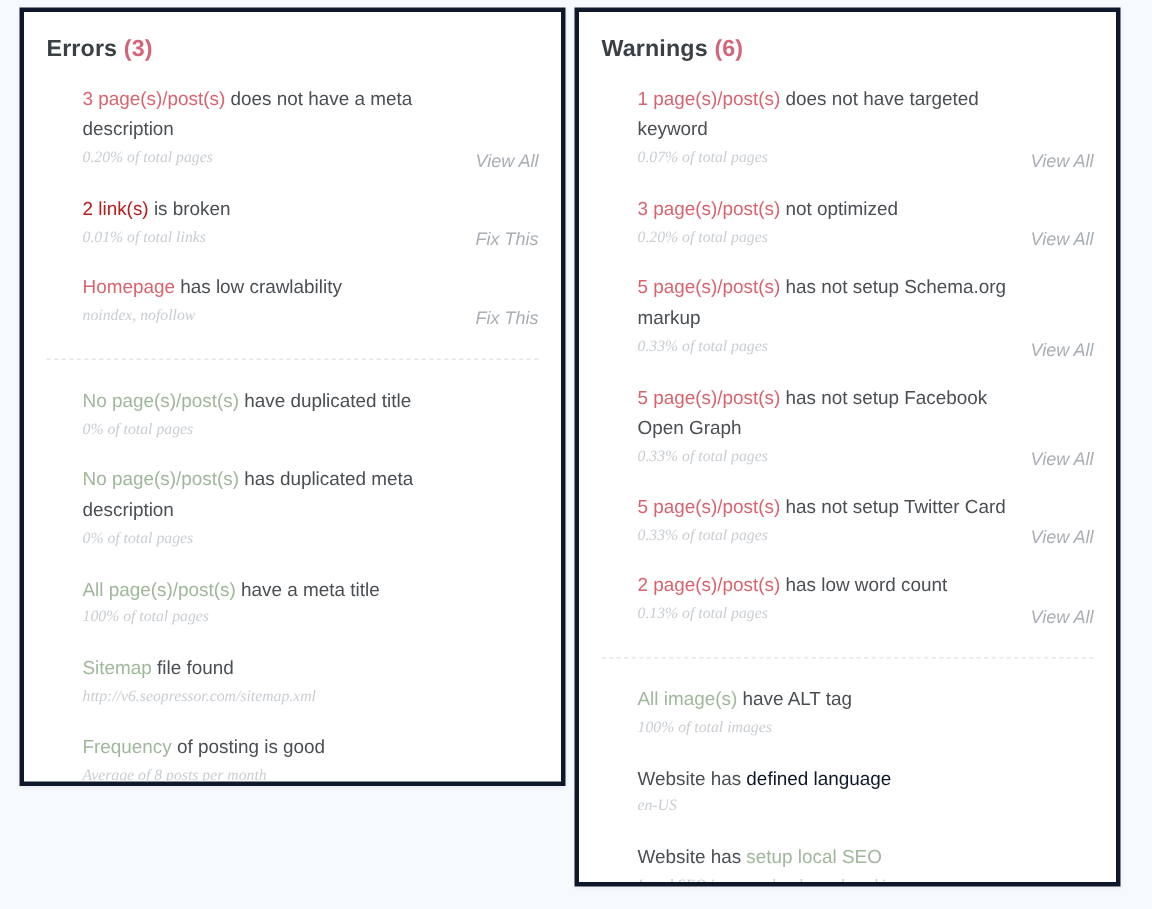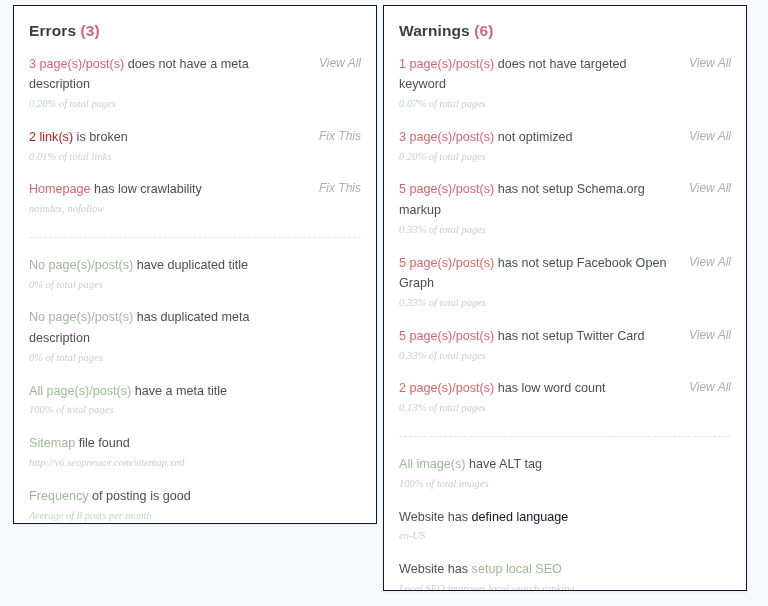--- a/index.html
+++ b/index.html
@@ -18,21 +18,21 @@
 
   .board {
     position: relative;
     width: 768px;
     height: 606px;
   }
 
   .card {
     position: absolute;
     background: #ffffff;
-    border: 1px solid #0f172a;
+    border: 3px solid #0f172a;
     box-shadow: 0 1px 3px rgba(40, 60, 90, 0.07);
     box-sizing: border-box;
     overflow: hidden;
   }
 
   #errors-card {
     left: 13px;
     top: 5px;
     width: 364px;
     height: 519px;
@@ -68,22 +68,23 @@
     padding: 0;
   }
 
   .issue {
     position: relative;
     padding: 0 0 15px 0;
   }
 
   .issue-main {
     display: flex;
-    align-items: flex-start;
+    align-items: flex-end;
     justify-content: space-between;
+    margin-left: 24px;
   }
 
   .issue-text {
     font-size: 12.6px;
     line-height: 1.65;
     color: #4a4f54;
     max-width: 268px;
   }
   .issue-text .plain-dark {
     color: #4a4f54;

